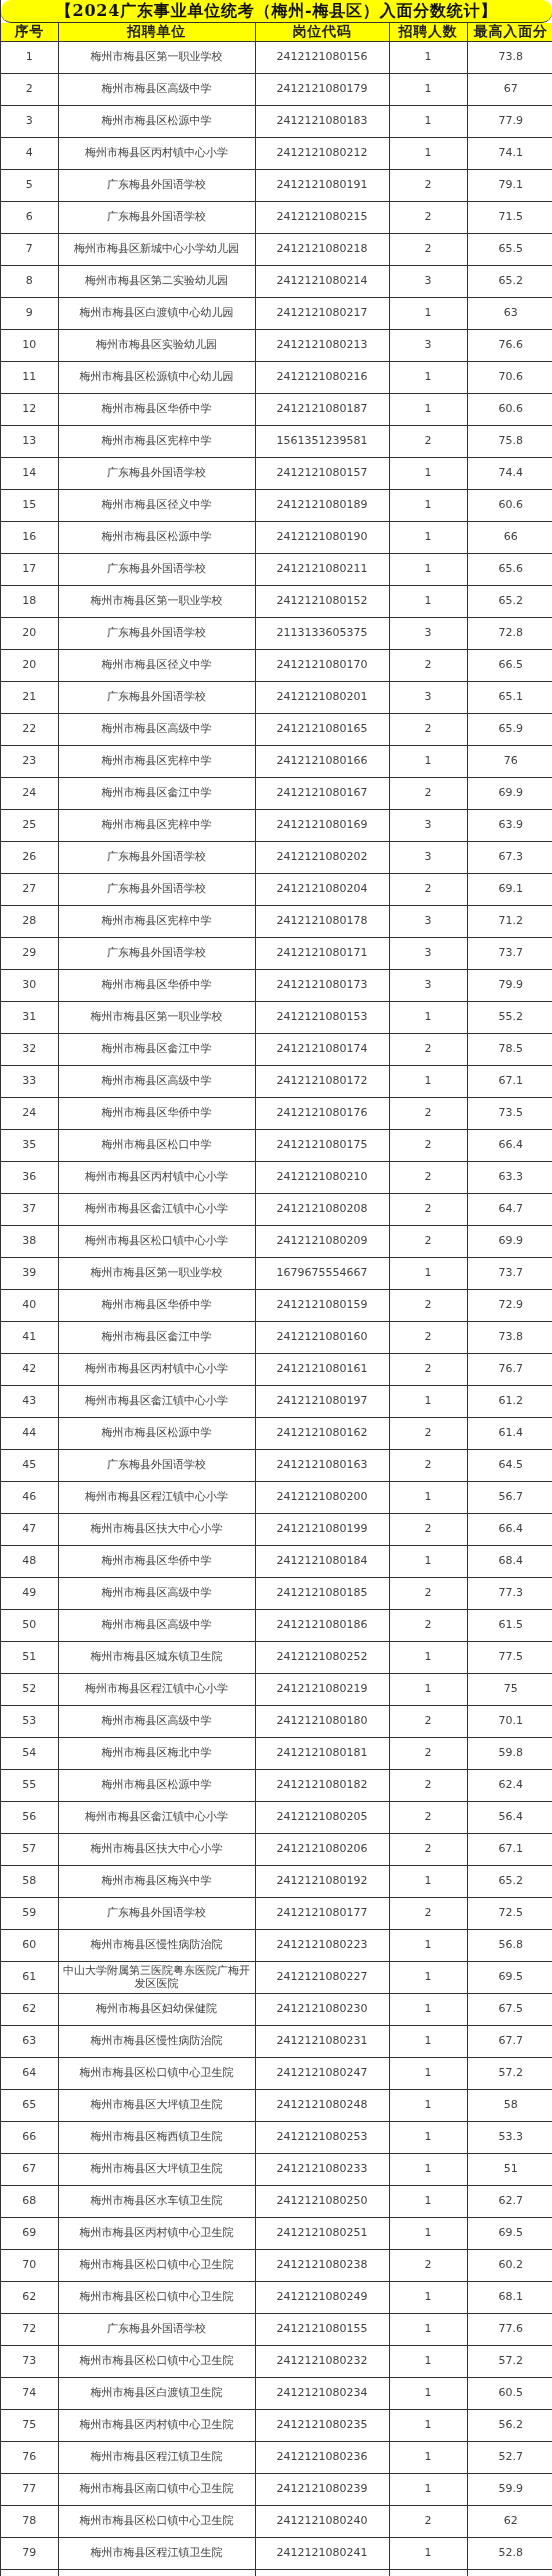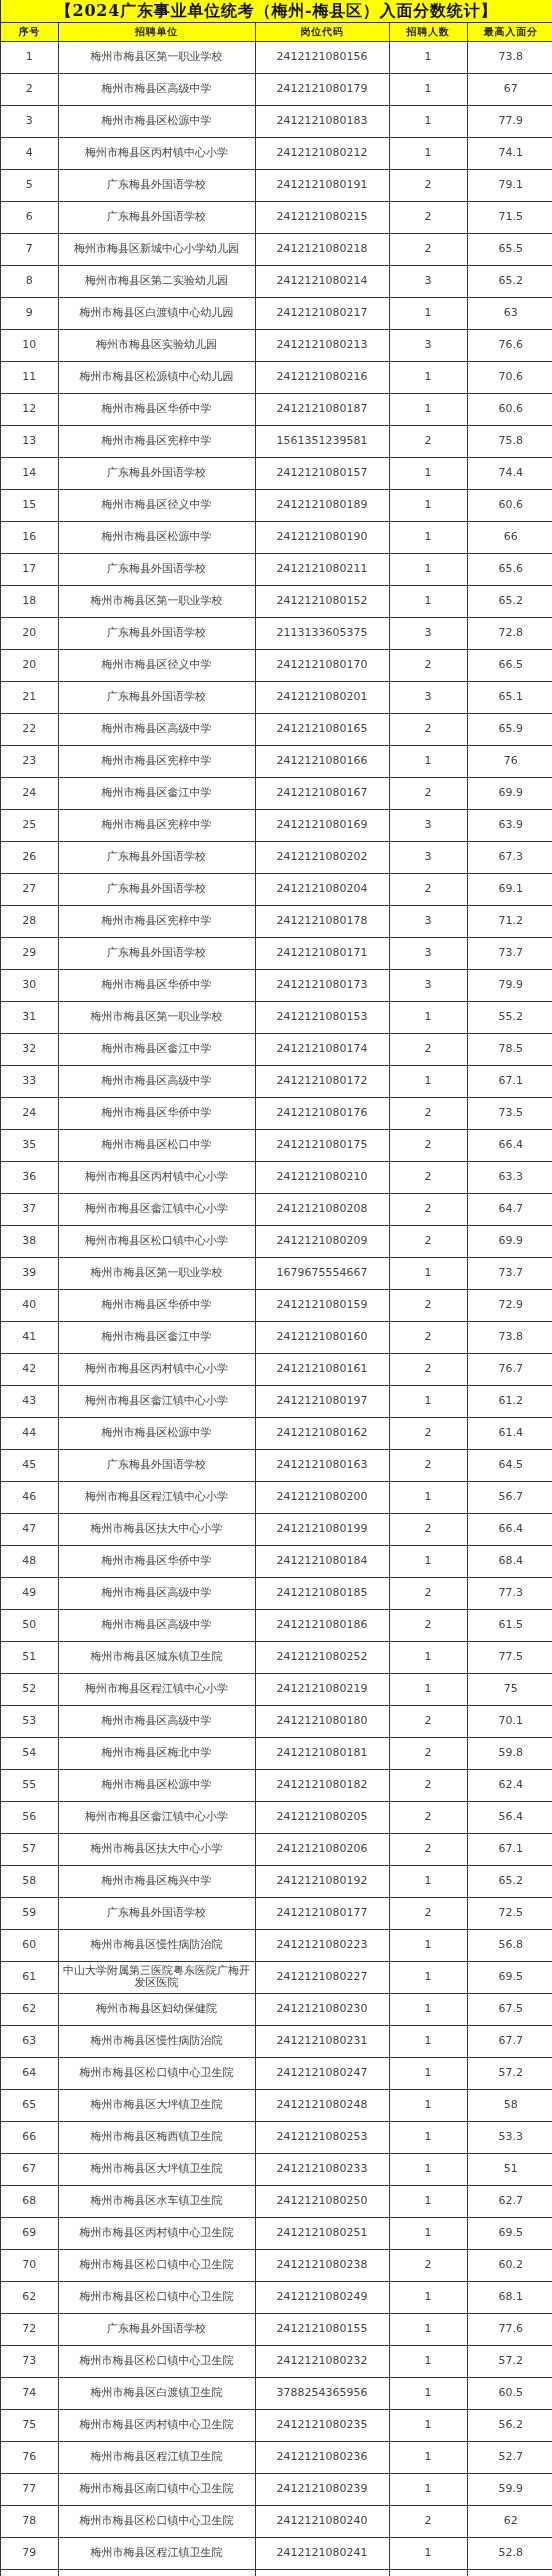--- a/index.html
+++ b/index.html
@@ -1,21 +1,21 @@
 <!DOCTYPE html>
 <html style="font-size:13.4px"><head>
 <meta charset="utf-8">
 <style>
   html, body { margin:0; padding:0; background:#ffffff; }
   body { width:553px; font-family:"DejaVu Sans","Liberation Sans",sans-serif; color:#3a3a3a; }
   .sheet { width:553px; border-left:0.8px solid #333; border-right:0.8px solid #333; box-sizing:border-box; }
-  .title { height:22px; line-height:22px; background:#ffff00; text-align:center; font-family:"DejaVu Serif","Liberation Serif",serif; font-weight:bold; font-size:16px; color:#111; border-bottom:0.8px solid #333; letter-spacing:0.8px; white-space:nowrap; overflow:hidden; }
+  .title { height:22px; line-height:22px; background:#ffff00; text-align:center; font-family:"DejaVu Serif","Liberation Serif",serif; font-weight:bold; font-size:16px; color:#111; border-bottom:0.8px solid #333; letter-spacing:0.8px; white-space:nowrap; overflow:hidden;border-radius:10px; }
   table { border-collapse:collapse; width:100%; table-layout:fixed; }
   col.c1 { width:57px; } col.c2 { width:197px; } col.c3 { width:134px; } col.c4 { width:78px; } col.c5 { width:87px; }
-  th { height:17.5px; background:#ffff00; font-family:"DejaVu Serif","Liberation Serif",serif; font-weight:bold; font-size:10px; color:#222; border:0.8px solid #333; border-top:none; padding:0; letter-spacing:0.8px; }
+  th { height:17.5px; background:#ffff00; font-family:"DejaVu Serif","Liberation Serif",serif; font-weight:bold; font-size:14px; color:#222; border:0.8px solid #333; border-top:none; padding:0; letter-spacing:0.8px; }
   td { height:31px; border:0.8px solid #333; text-align:center; font-size:11px; padding:0 0.8px; color:#404040; line-height:12.5px; }
   th:first-child, td:first-child { border-left:none; }
   th:last-child, td:last-child { border-right:none; }
   td.unit { font-size:11px; }
 </style>
 </head>
 <body>
 
 <div class="sheet">
   <div class="title">【2024广东事业单位统考（梅州-梅县区）入面分数统计】</div>
@@ -544,21 +544,21 @@
         <tr>
           <td>73</td>
           <td class="unit">梅州市梅县区松口镇中心卫生院</td>
           <td>2412121080232</td>
           <td>1</td>
           <td>57.2</td>
         </tr>
         <tr>
           <td>74</td>
           <td class="unit">梅州市梅县区白渡镇卫生院</td>
-          <td>3788254365956</td>
+          <td>2412121080234</td>
           <td>1</td>
           <td>60.5</td>
         </tr>
         <tr>
           <td>75</td>
           <td class="unit">梅州市梅县区丙村镇中心卫生院</td>
           <td>2412121080235</td>
           <td>1</td>
           <td>56.2</td>
         </tr>

